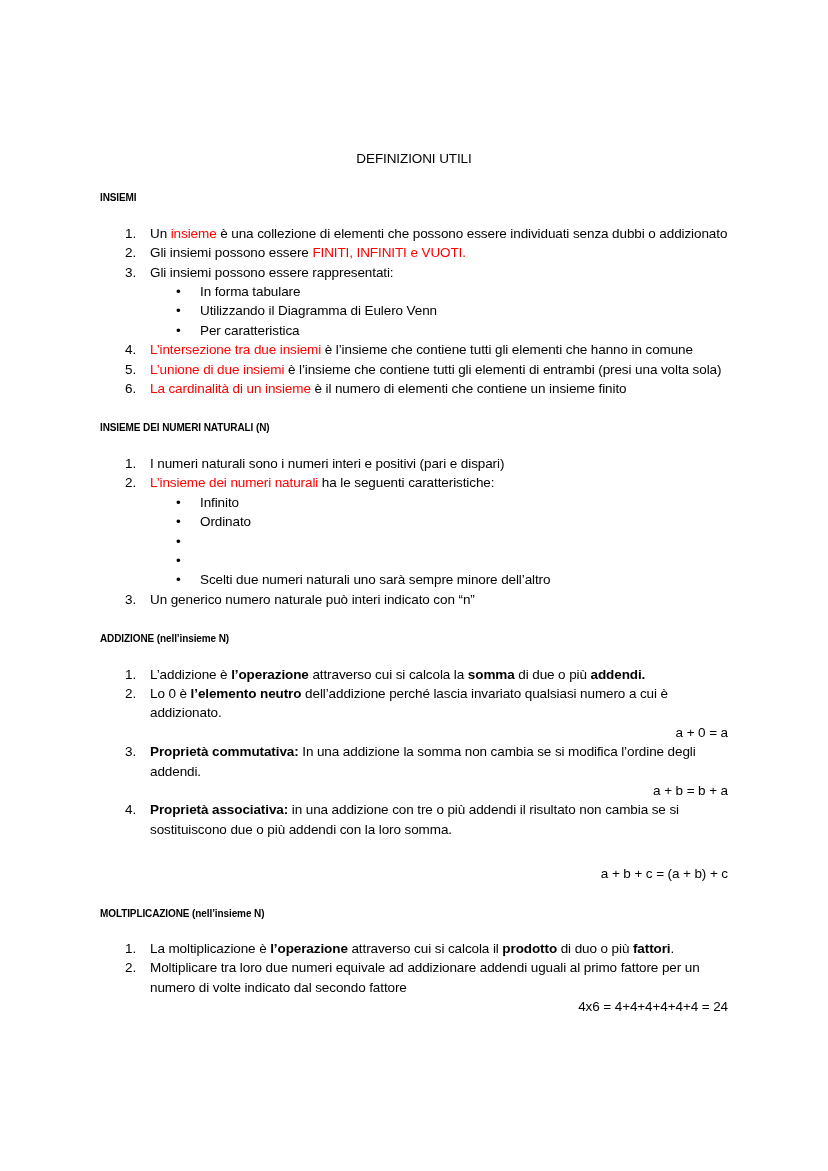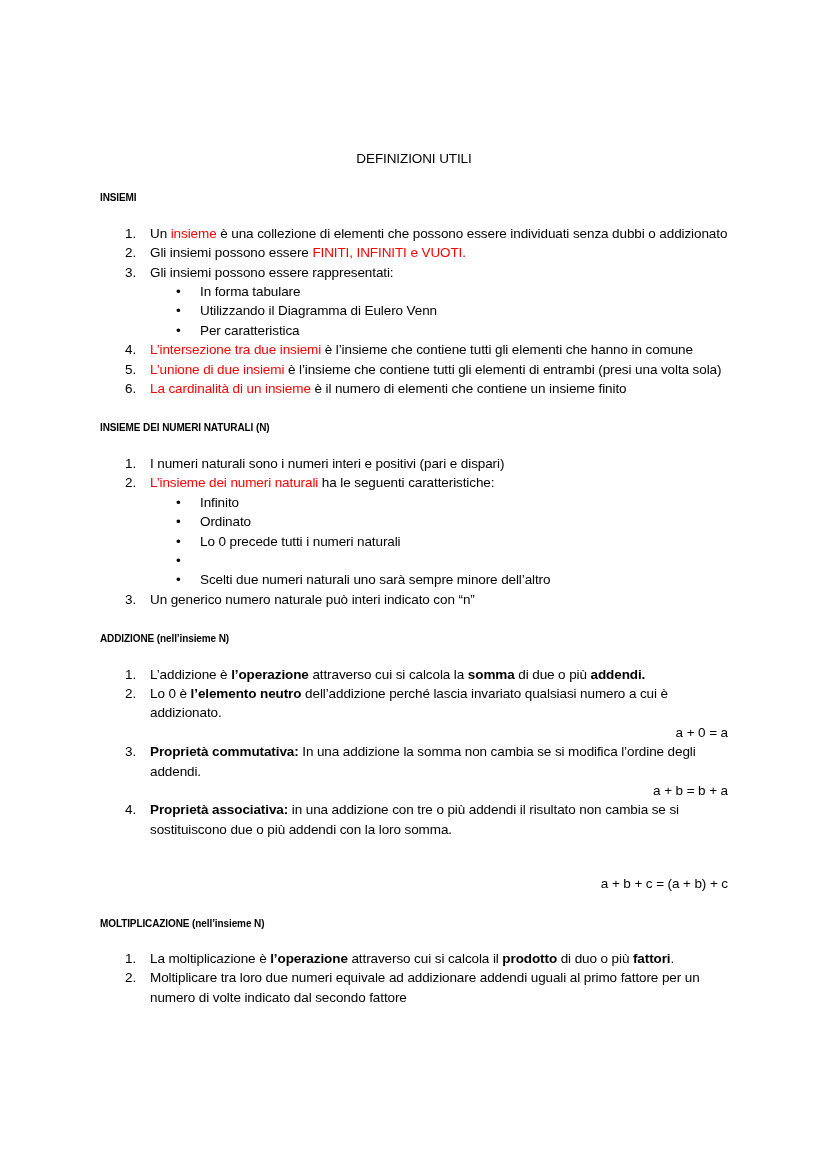--- a/index.html
+++ b/index.html
@@ -20,21 +20,21 @@
   .section { margin-bottom: 20px; }
   .section-heading { font-weight: 700; font-size: 10px; margin-bottom: 16px; }
   .olist { }
   .oitem { display: flex; align-items: flex-start; }
   .num { flex: 0 0 25px; margin-left: 25px; }
   .itext { flex: 1; min-width: 0; }
   .blist { }
   .bitem { display: flex; align-items: flex-start; }
   .bullet { flex: 0 0 24px; margin-left: 26px; }
   .formula { text-align: right; }
-  .formula.spaced { margin-top: 35px; }
+  .formula.spaced { margin-top: 25px; }
   .red { color: var(--red, #ff0000); }
   .bold { font-weight: 700; }
 </style>
 </head>
 <body>
 
 <div class="doc">
   <div class="content">
 
     <div class="doc-title">DEFINIZIONI UTILI</div>
@@ -109,21 +109,20 @@
               <div class="bitem">
                 <span class="bullet">•</span>
                 <span>Infinito</span>
               </div>
               <div class="bitem">
                 <span class="bullet">•</span>
                 <span>Ordinato</span>
               </div>
               <div class="bitem">
                 <span class="bullet">•</span>
-                <span>Lo 0 precede tutti i numeri naturali</span>
               </div>
               <div class="bitem">
                 <span class="bullet">•</span>
               </div>
               <div class="bitem">
                 <span class="bullet">•</span>
                 <span>Scelti due numeri naturali uno sarà sempre minore dell’altro</span>
               </div>
             </div>
           </div>
@@ -179,20 +178,21 @@
 
         <div class="oitem">
           <span class="num">1.</span>
           <div class="itext"><span>La moltiplicazione è </span><span class="bold">l’operazione</span><span> attraverso cui si calcola il </span><span class="bold">prodotto</span><span> di duo o più </span><span class="bold">fattori</span><span>.</span></div>
         </div>
 
         <div class="oitem">
           <span class="num">2.</span>
           <div class="itext">
             <div><span>Moltiplicare tra loro due numeri equivale ad addizionare addendi uguali al primo fattore per un numero di volte indicato dal secondo fattore</span></div>
+            <div class="formula">4x6 = 4+4+4+4+4+4 = 24</div>
           </div>
         </div>
 
       </div>
     </section>
 
   </div>
 </div>
 
 </body></html>

